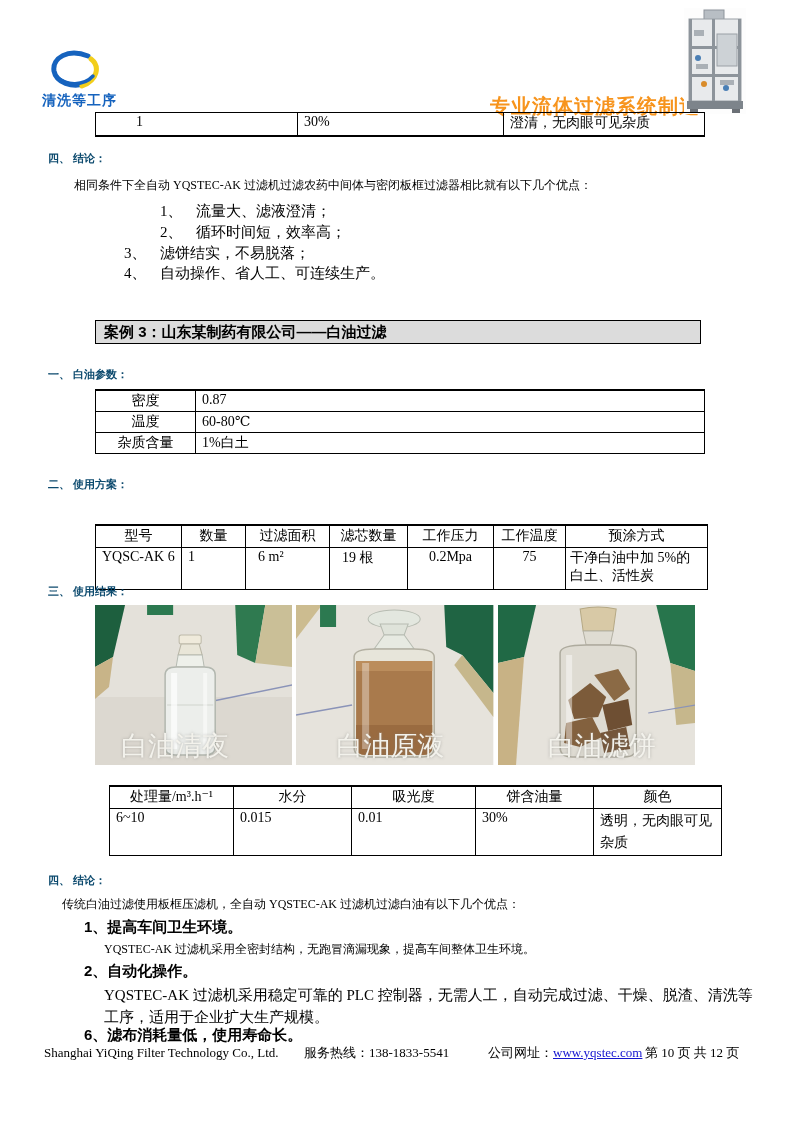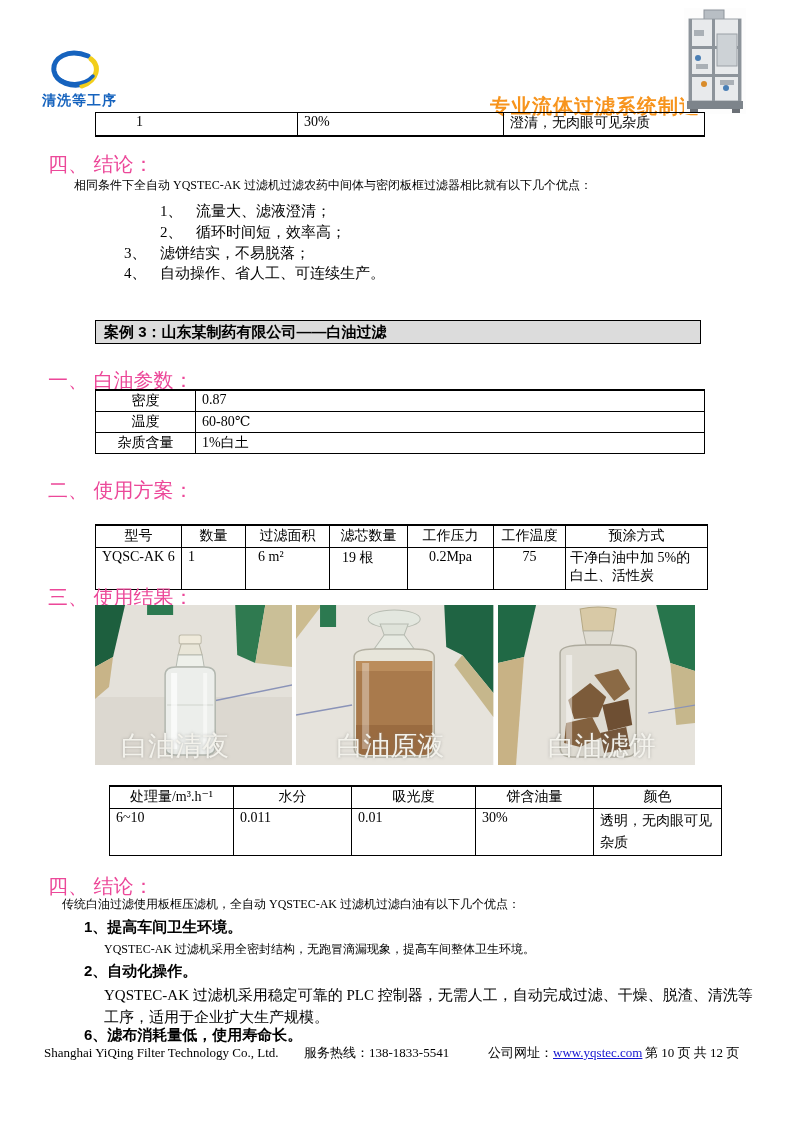--- a/index.html
+++ b/index.html
@@ -1,20 +1,20 @@
 <!DOCTYPE html>
 <html><head>
 <meta charset="utf-8">
 <style>
   html,body{margin:0;padding:0;background:#ffffff;}
   .page{position:relative;width:793px;height:1122px;background:#fff;overflow:hidden;
         font-family:"Liberation Serif","DejaVu Serif",serif;color:#000;}
   .abs{position:absolute;}
-  .sec-title{font-family:"Liberation Sans","DejaVu Sans",sans-serif;font-weight:normal;
-             color:#ec4899;font-size:20px;white-space:nowrap;}
+  .sec-title{font-family:"Liberation Sans","DejaVu Sans",sans-serif;font-weight:bold;
+             color:#0c4a6e;font-size:11px;white-space:nowrap;}
   .body-text{font-size:12px;white-space:nowrap;}
   .wrap-text{font-size:15px;line-height:22px;}
   .list-row{font-size:15px;white-space:nowrap;}
   .list-num{display:inline-block;width:36px;}
   .bold-item{font-family:"Liberation Sans","DejaVu Sans",sans-serif;font-weight:bold;
              font-size:15px;white-space:nowrap;}
   .case-box{background:#DCDCDC;border:1px solid #000;font-family:"Liberation Sans","DejaVu Sans",sans-serif;
             font-weight:bold;font-size:15px;line-height:22px;padding-left:8px;}
   .doc-table{border-collapse:collapse;table-layout:fixed;}
   .doc-table td{border:1px solid #000;font-size:14px;padding:1px 6px;vertical-align:top;overflow:hidden;}
@@ -239,21 +239,21 @@
     <tbody>
         <tr style="height:22px;">
       <td class="center">处理量/m³.h⁻¹</td>
       <td class="center">水分</td>
       <td class="center">吸光度</td>
       <td class="center">饼含油量</td>
       <td class="center">颜色</td>
     </tr>
     <tr style="height:46px;">
       <td>6~10</td>
-      <td>0.011</td>
+      <td>0.015</td>
       <td>0.01</td>
       <td>30%</td>
       <td style="line-height:22px;">透明，无肉眼可见杂质</td>
     </tr>
   </tbody>
     </table>
 
   <div class="abs sec-title" style="left:48px;top:873px;">四、 结论：</div>
   <div class="abs body-text" style="left:62px;top:896px;">传统白油过滤使用板框压滤机，全自动 YQSTEC-AK 过滤机过滤白油有以下几个优点：</div>
 

